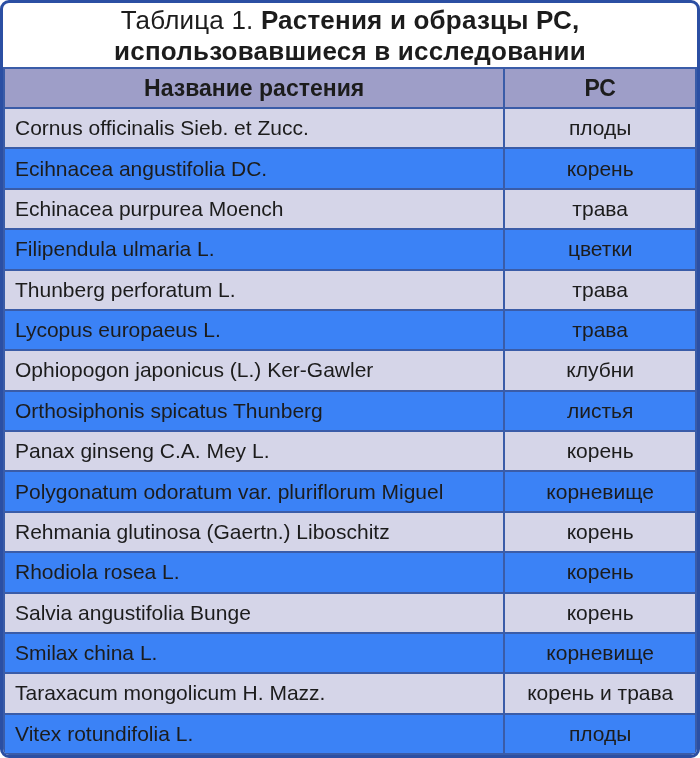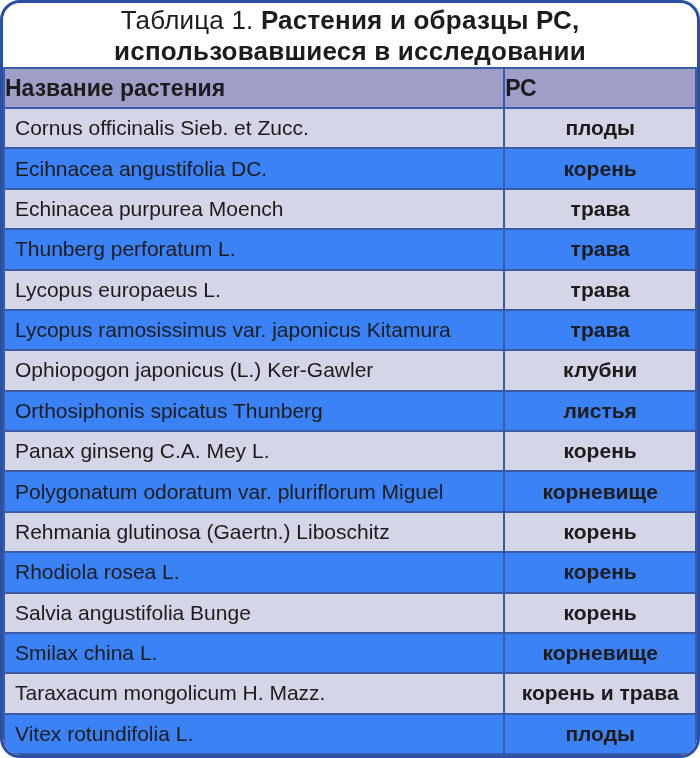--- a/index.html
+++ b/index.html
@@ -7,21 +7,21 @@
     width: 700px; height: 758px;
     background: #ffffff;
     font-family: "Liberation Sans", sans-serif;
     color: var(--text, #1c1c1c);
   }
   .frame {
     position: absolute;
     left: 0; top: 0;
     width: 700px; height: 758px;
     border: 3px solid var(--outer_border, #2b4fa3);
-    border-radius: 20px;
+    border-radius: 9px;
     overflow: hidden;
     background: #ffffff;
   }
   .title-block {
     height: 64px;
     display: flex;
     flex-direction: column;
     align-items: center;
     justify-content: center;
     text-align: center;
@@ -38,26 +38,26 @@
     table-layout: fixed;
   }
   col.c1 { width: 72.3%; }
   col.c2 { width: 27.7%; }
   th, td {
     border: 2px solid var(--grid, #3a5ca8);
     overflow: hidden;
     white-space: nowrap;
   }
   thead tr { height: 40px; background: var(--header_bg, #9e9ec8); }
-  thead th { font-size: 23px; font-weight: bold; text-align: left; }
+  thead th { font-size: 23px; font-weight: bold; text-align: center; }
   tbody tr { background: #3b82f6; }
   tbody tr:nth-child(odd) { background: var(--row_alt_bg, #d5d5e8); }
   tbody td { font-size: 21px; }
   td.plant { text-align: left; padding-left: 10px; }
-  td.rs { text-align: center; font-weight: bold; }
+  td.rs { text-align: center; }
 </style>
 </head>
 <body>
 
 <div class="frame">
   <div class="title-block">
     <div><span>Таблица 1. </span><span class="bold">Растения и образцы РС,</span></div>
     <div class="bold">использовавшиеся в исследовании</div>
   </div>
 
@@ -79,29 +79,29 @@
         </tr>
         <tr>
           <td class="plant">Ecihnacea angustifolia DC.</td>
           <td class="rs">корень</td>
         </tr>
         <tr>
           <td class="plant">Echinacea purpurea Moench</td>
           <td class="rs">трава</td>
         </tr>
         <tr>
+          <td class="plant">Filipendula ulmaria L.</td>
+          <td class="rs">цветки</td>
+        </tr>
+        <tr>
           <td class="plant">Thunberg perforatum L.</td>
           <td class="rs">трава</td>
         </tr>
         <tr>
           <td class="plant">Lycopus europaeus L.</td>
-          <td class="rs">трава</td>
-        </tr>
-        <tr>
-          <td class="plant">Lycopus ramosissimus var. japonicus Kitamura</td>
           <td class="rs">трава</td>
         </tr>
         <tr>
           <td class="plant">Ophiopogon japonicus (L.) Ker-Gawler</td>
           <td class="rs">клубни</td>
         </tr>
         <tr>
           <td class="plant">Orthosiphonis spicatus Thunberg</td>
           <td class="rs">листья</td>
         </tr>

